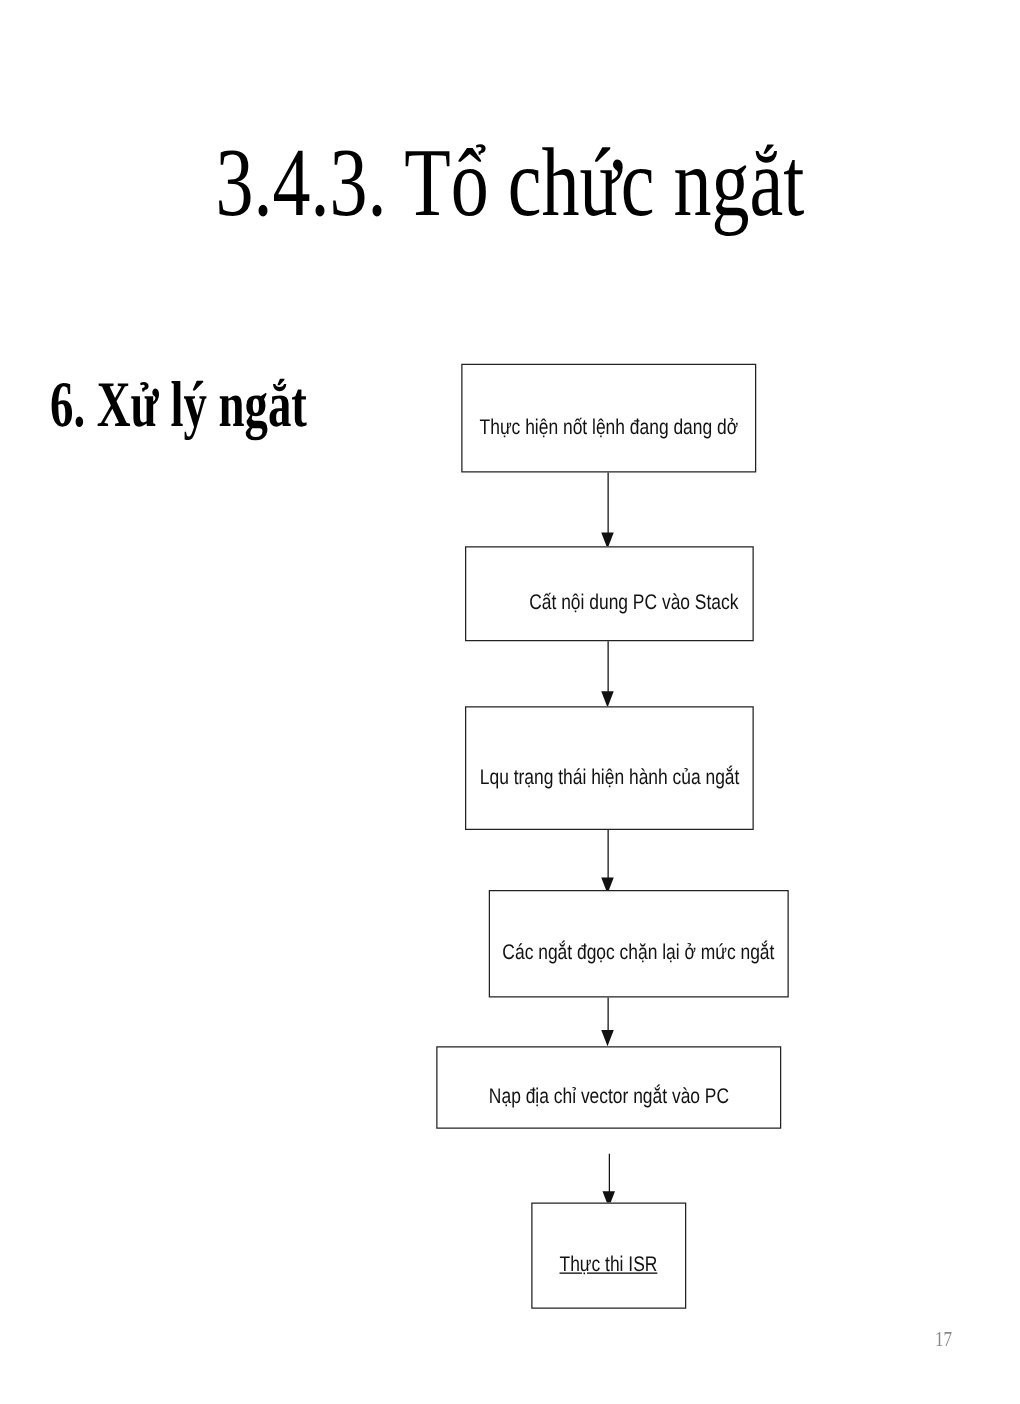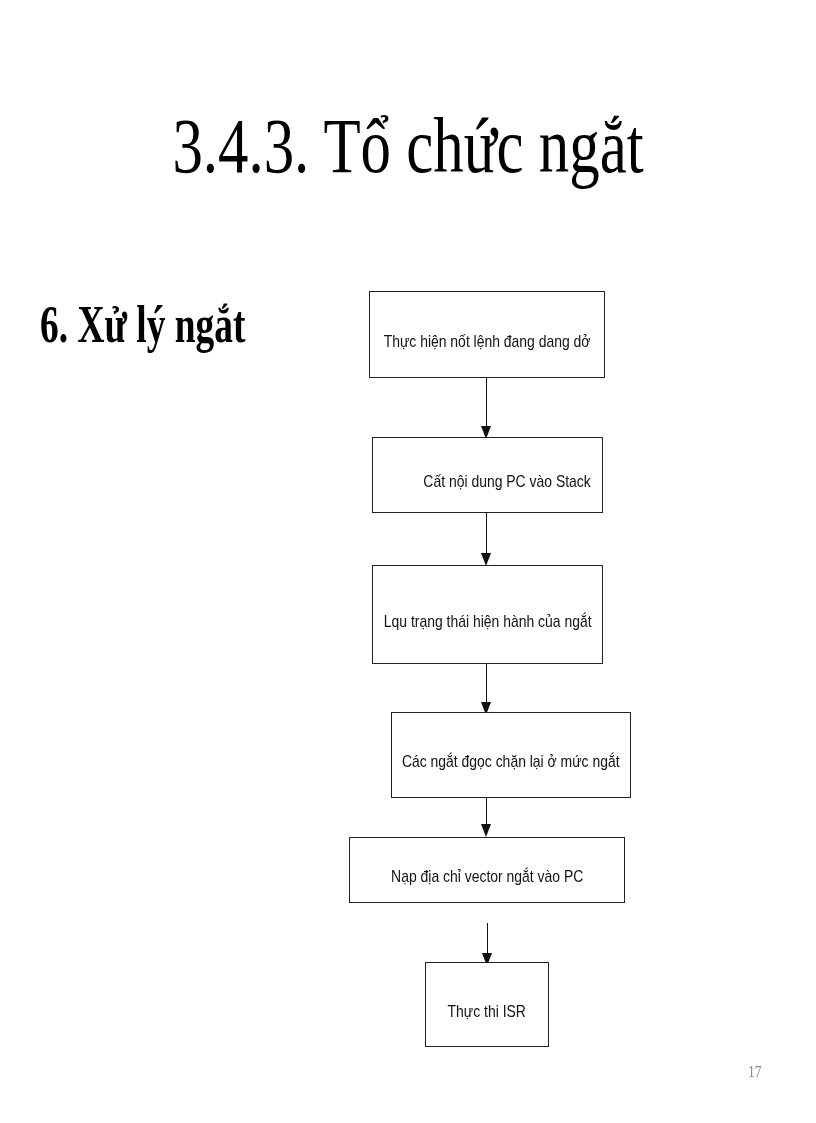--- a/index.html
+++ b/index.html
@@ -79,19 +79,19 @@
     </div>
 
     <div class="box" style="left:349px; top:837px; width:276px; height:66px;">
       <span>Nạp địa chỉ vector ngắt vào PC</span>
     </div>
     <div class="arrow" style="left:487px; top:923px;">
       <div class="line" style="height:34px;"></div>
       <div class="head" style="top:30px;"></div>
     </div>
 
-    <div class="box" style="left:425px; top:962px; width:124px; height:85px;">
+    <div class="box" style="left:425px; top:962px; width:124px; height:85px;text-decoration:underline;">
       <span>Thực thi ISR</span>
     </div>
   </div>
 
   <div class="page-number">17</div>
 </div>
 
 </body></html>

